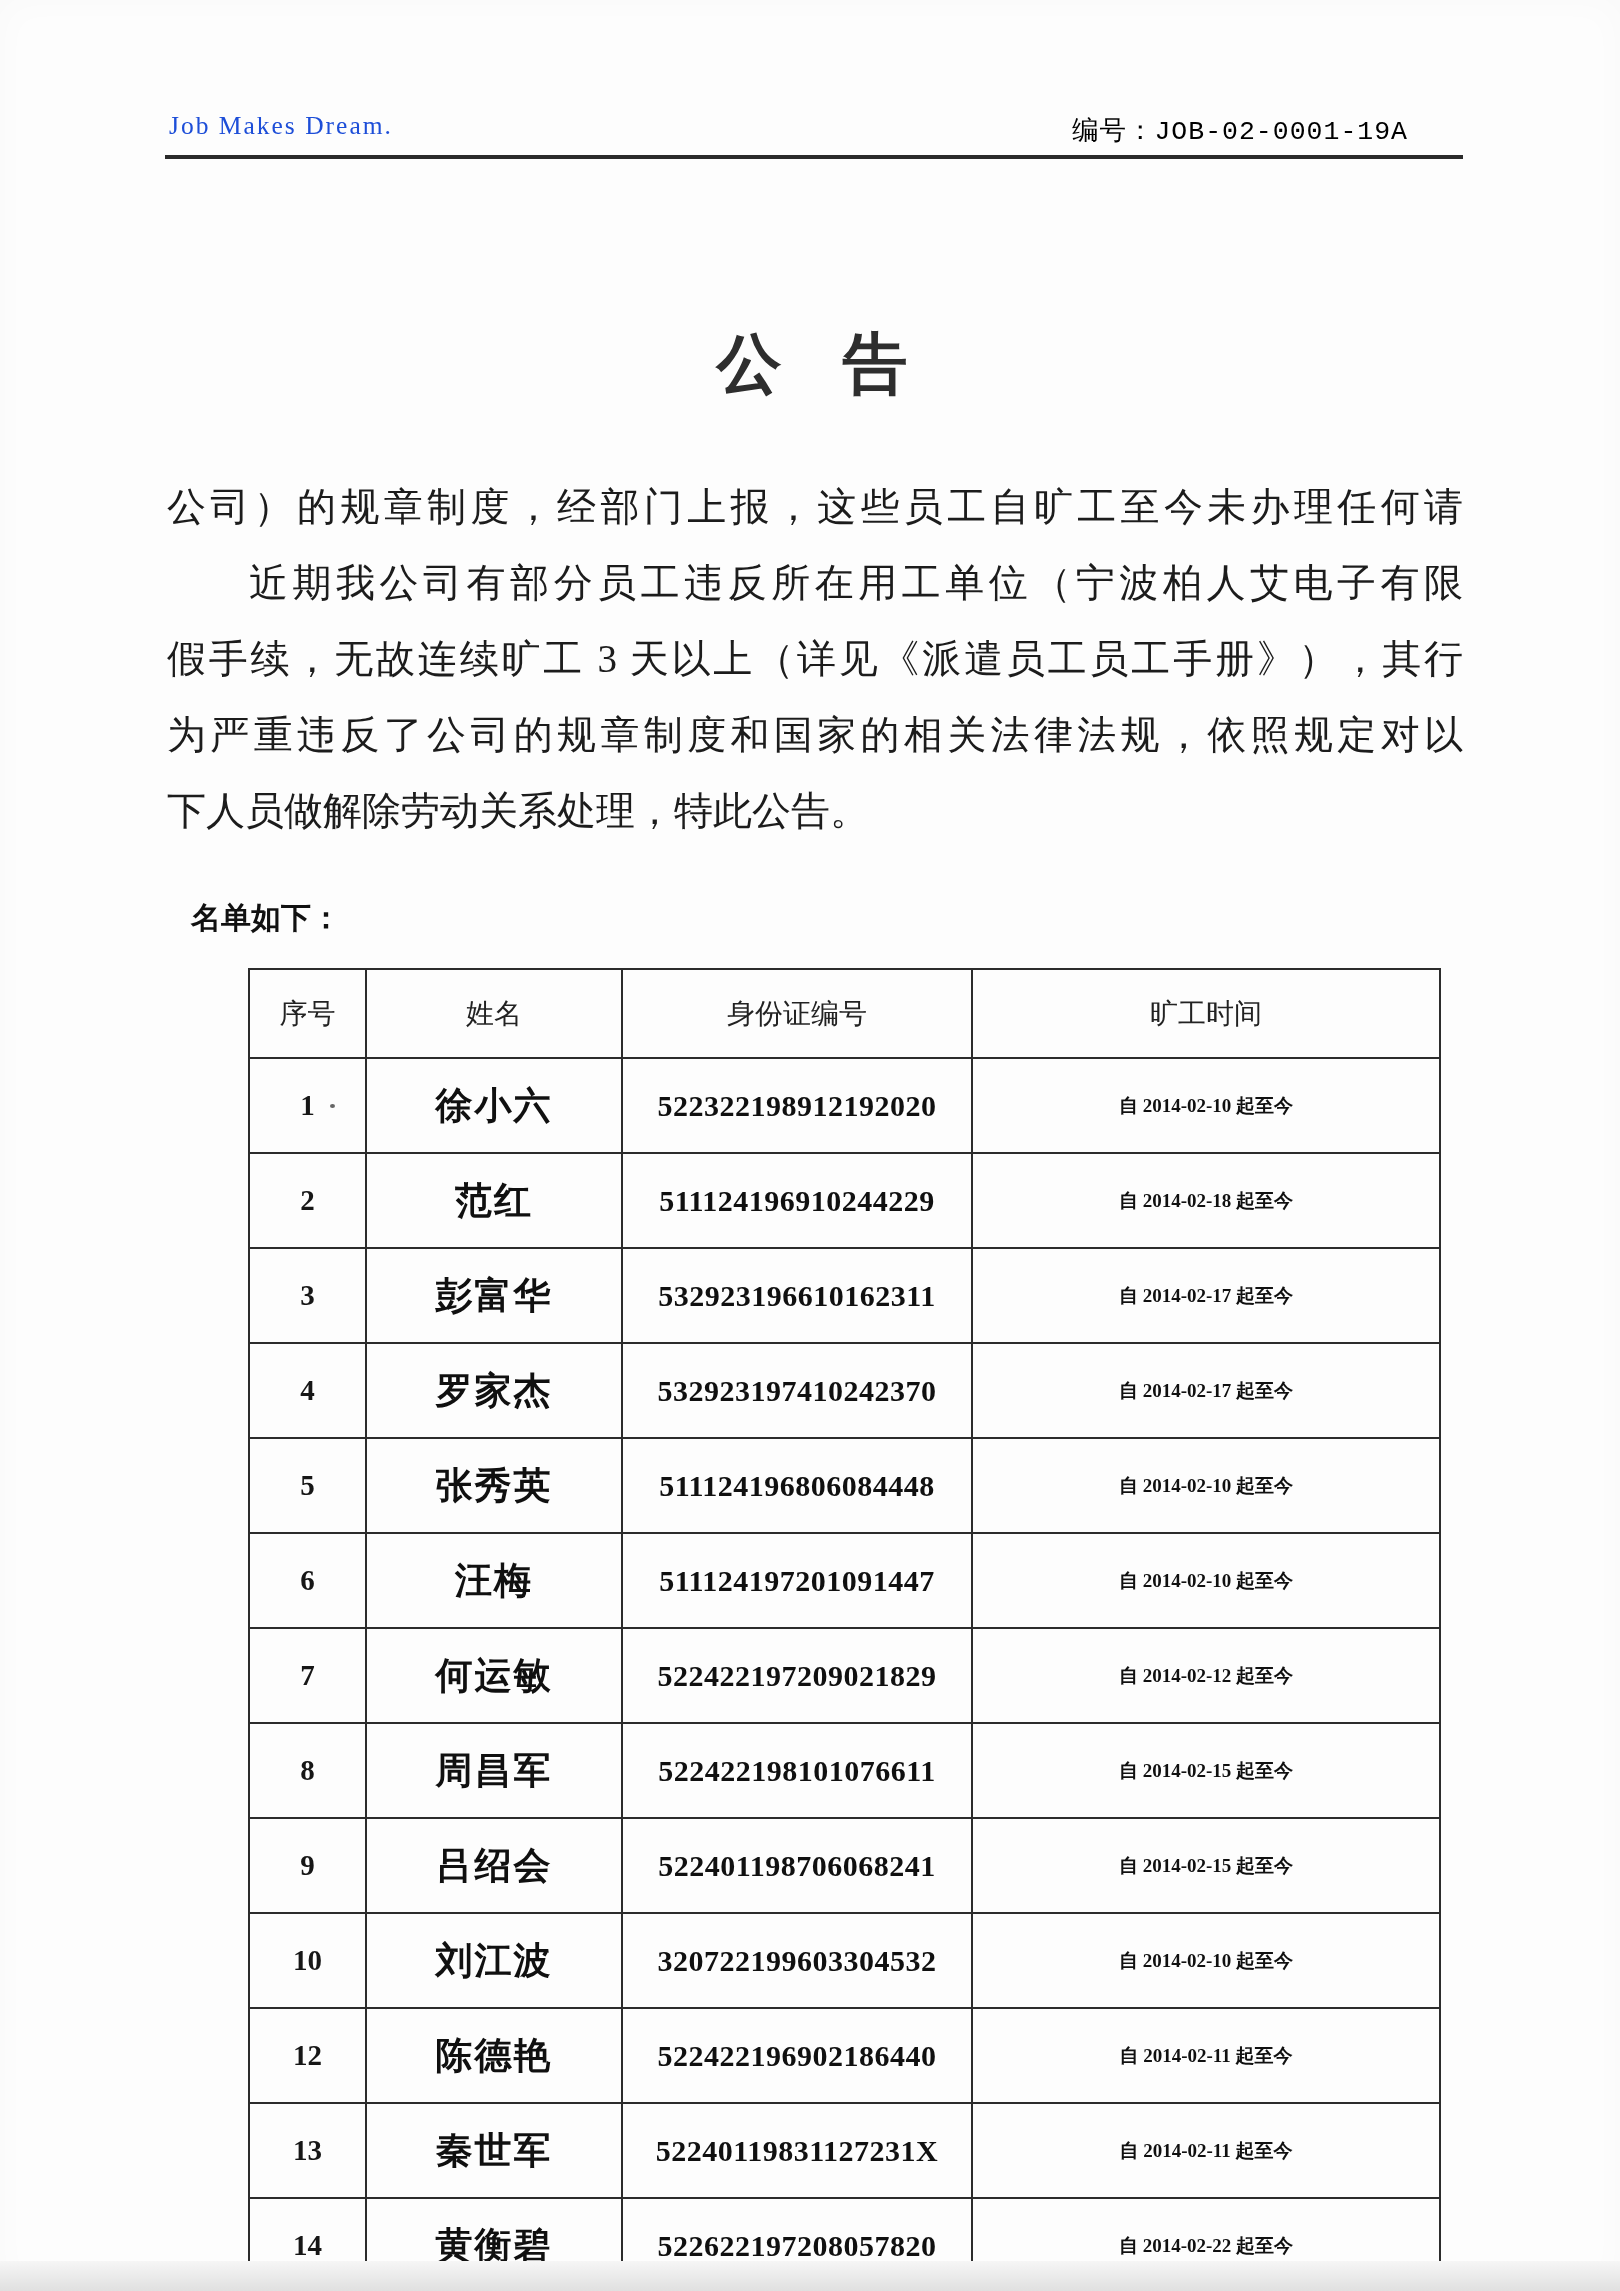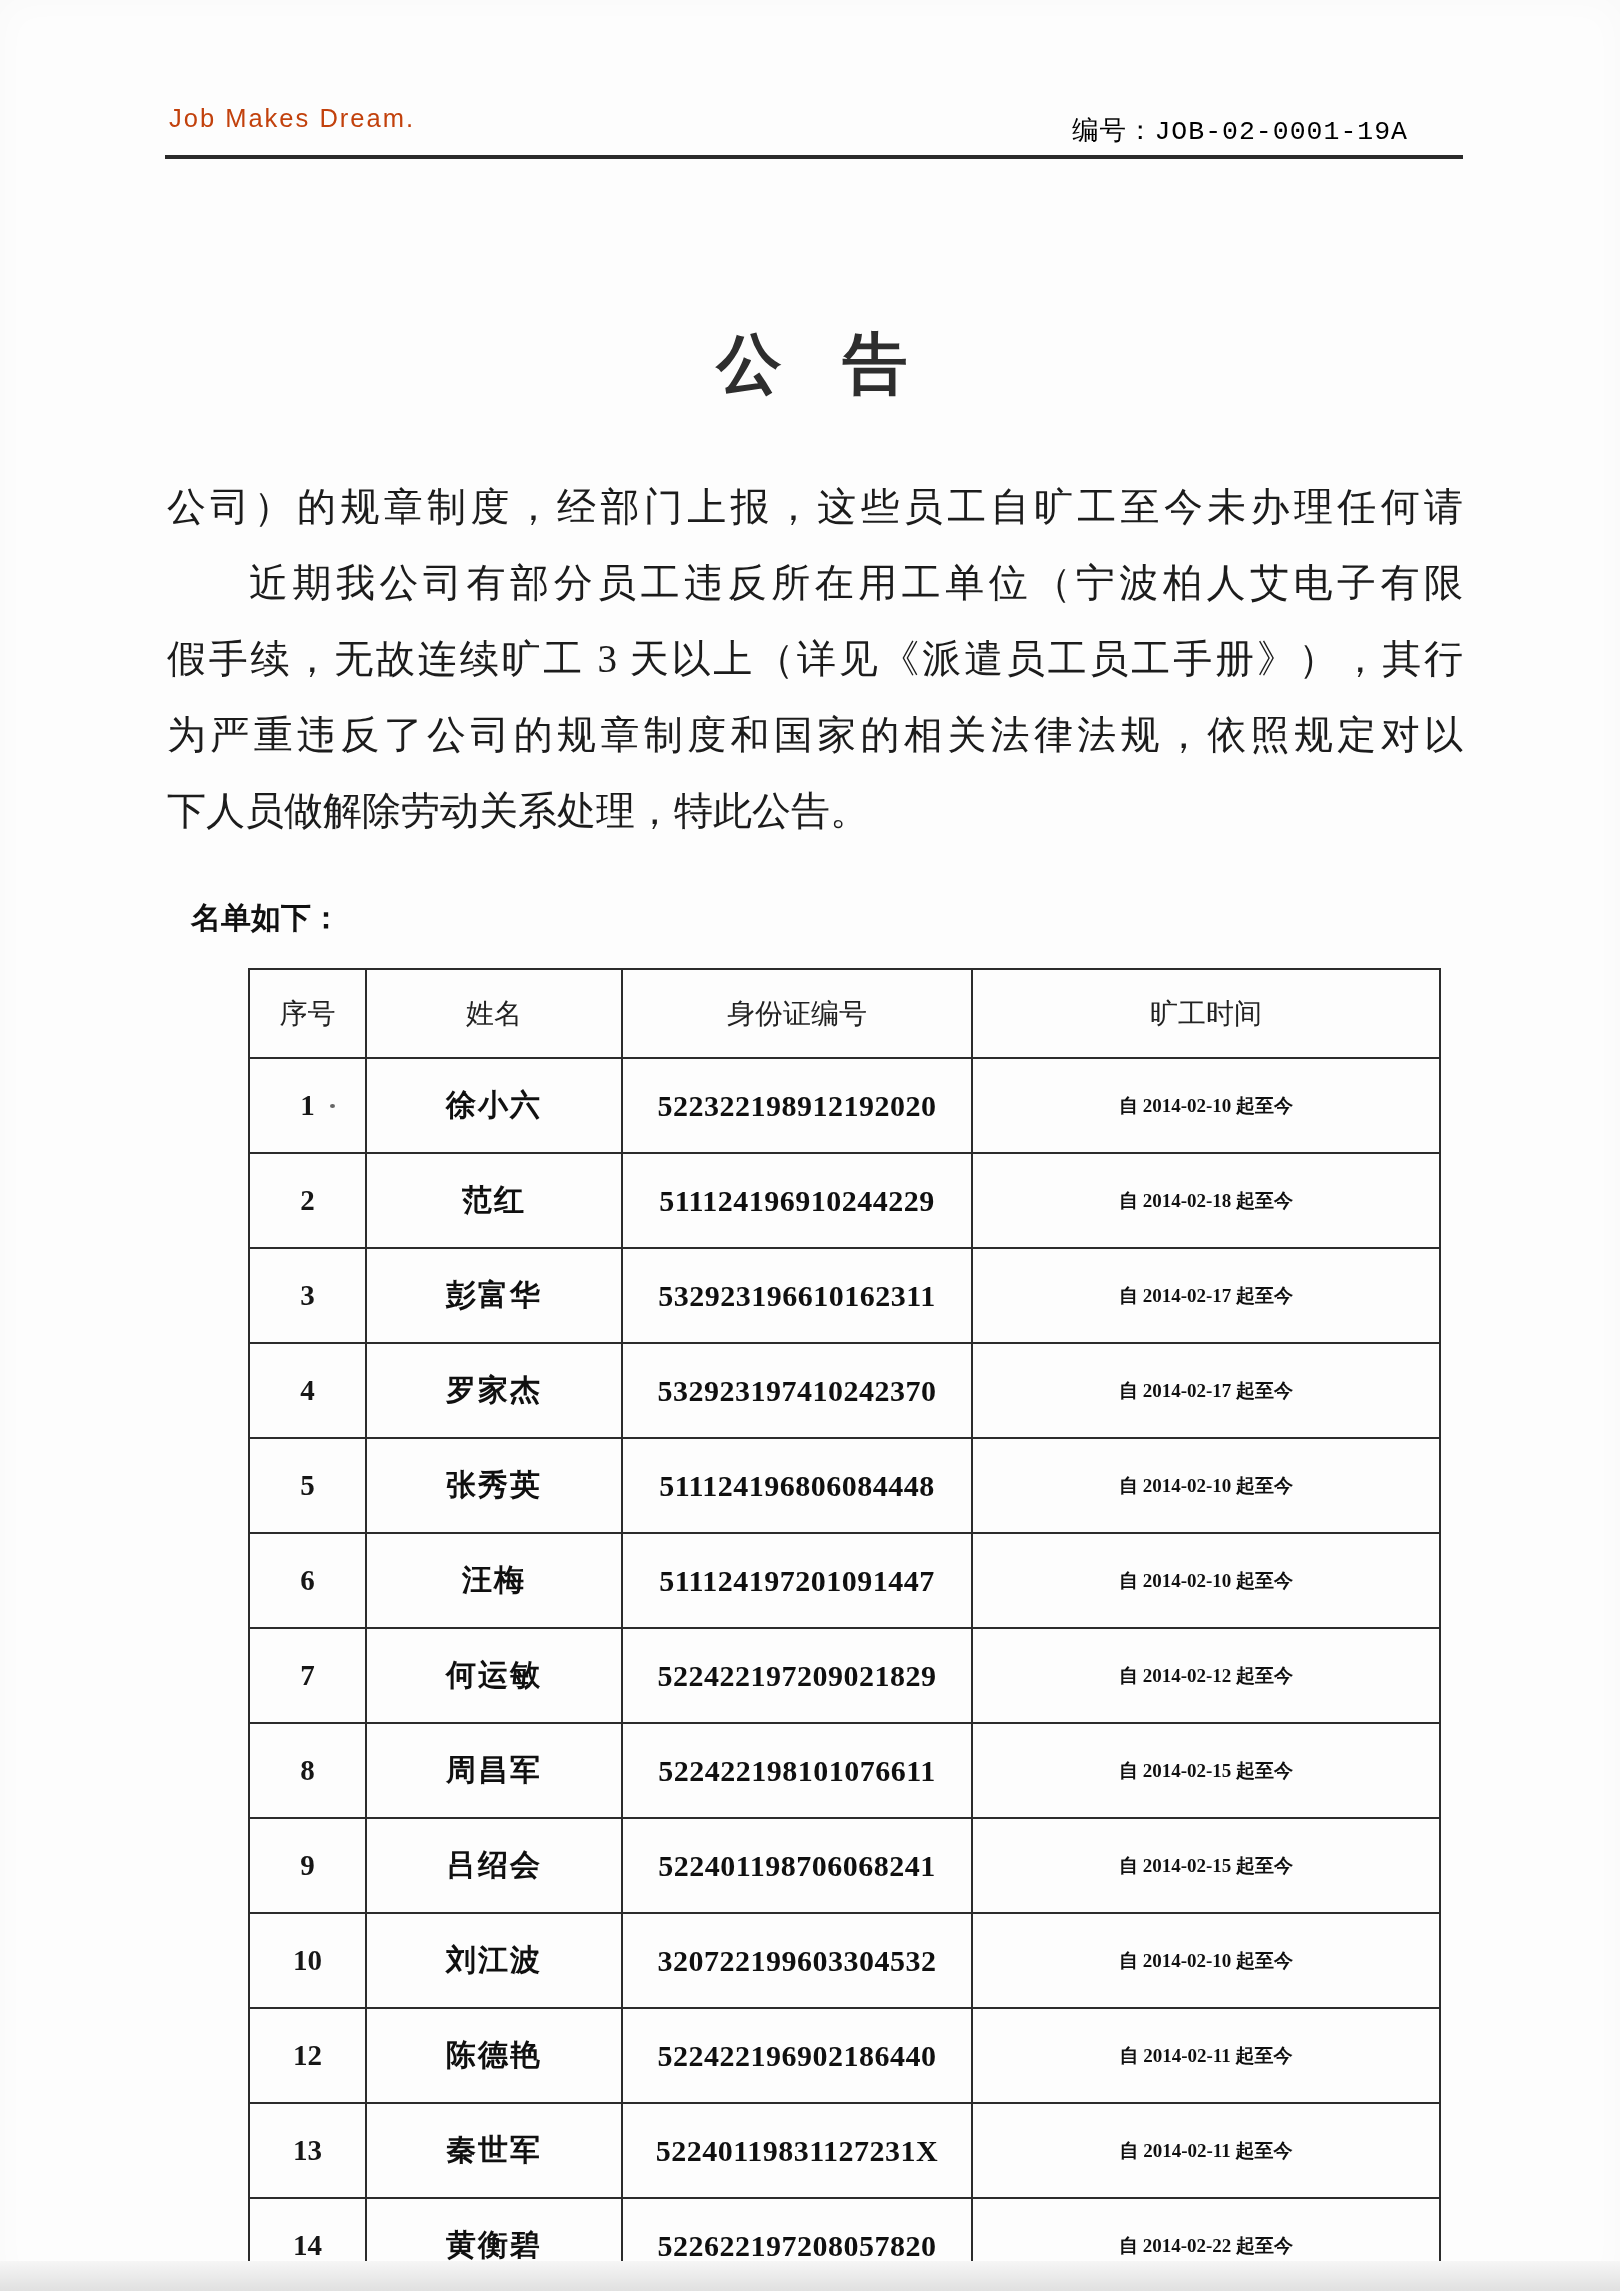--- a/index.html
+++ b/index.html
@@ -15,25 +15,25 @@
     overflow: hidden;
     font-family: "Liberation Serif", "DejaVu Serif", serif;
     color: #1f1f1f;
     box-shadow: inset 0 0 39px rgba(0,0,0,0.02);
   }
 
   
   .slogan {
     position: absolute;
     left: 169px;
-    top: 104px;
-    font-family: Liberation Sans, sans-serif;
+    top: 111px;
+    font-family: Liberation Serif, serif;
     font-size: 25.5px;
     letter-spacing: 2px;
-    color: #c2410c;
+    color: #1d4ed8;
     white-space: nowrap;
   }
   .doc-no {
     position: absolute;
     right: 212px;
     top: 112px;
     font-family: "Liberation Mono", "DejaVu Sans Mono", monospace;
     font-size: 26.5px;
     letter-spacing: 1px;
     color: #000000;
@@ -121,21 +121,21 @@
     font-weight: 400;
     color: #222222;
   }
   table.roster td { height: 75px; }
   td.cell-no {
     font-size: 29px;
     font-weight: 600;
     color: #161616;
   }
   td.cell-name {
-    font-size: 30px;
+    font-size: 37px;
     font-weight: 700;
     color: #101010;
     letter-spacing: 2px;
   }
   td.cell-id {
     font-family: "Liberation Serif", "DejaVu Serif", serif;
     font-size: 30px;
     font-weight: 600;
     color: #101010;
     letter-spacing: 0.5px;

